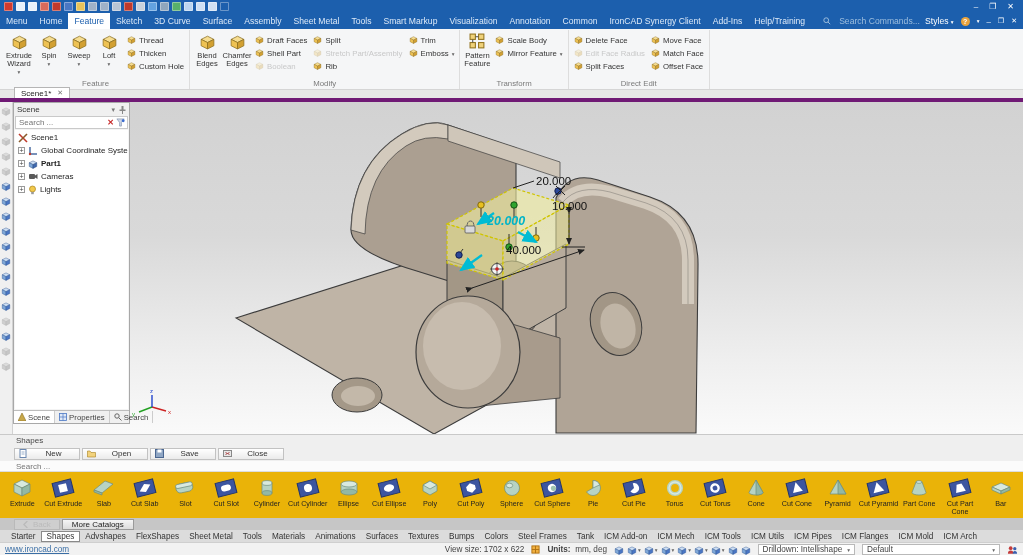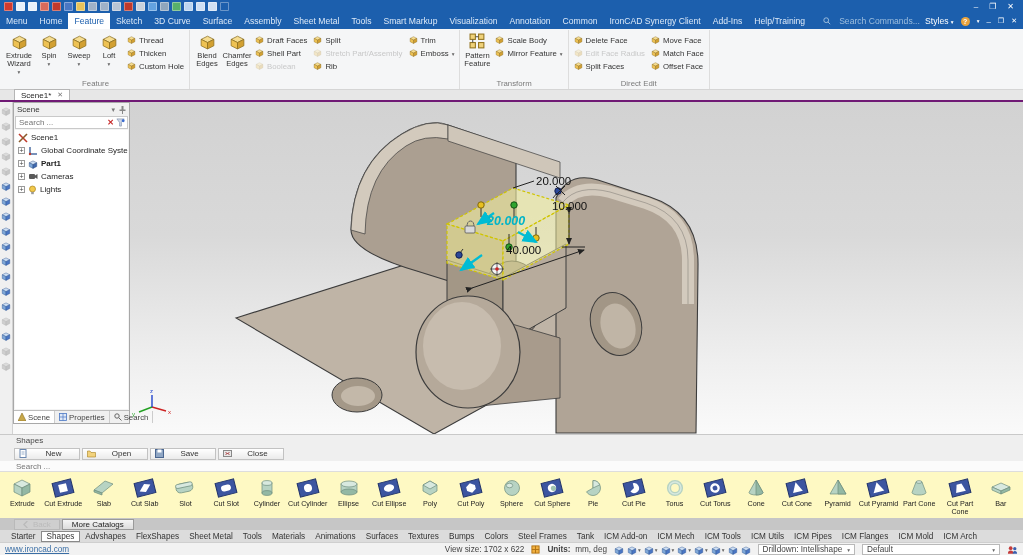--- a/index.html
+++ b/index.html
@@ -24,21 +24,21 @@
   .rgroup{display:flex;flex-direction:column;border-right:1px solid #ddd;padding:0 2px}
   .rgrow{flex:1;display:flex;align-items:flex-start}
   .rlabel{text-align:center;font-size:7.8px;color:#7a7a7a;height:11px;line-height:11px}
   .rbig{width:30px;display:flex;flex-direction:column;align-items:center;text-align:center;font-size:7.6px;line-height:8px;color:#333;padding-top:3px;cursor:pointer}
   .rcol{display:flex;flex-direction:column;gap:2px;padding:5px 3px 0 3px}
   .rsmall{display:flex;align-items:center;gap:3px;font-size:7.8px;color:#333;white-space:nowrap;cursor:pointer}
   .disabled{color:#b8b8b8!important;opacity:.75}
   .disabled svg{opacity:.4}
   .caret{font-size:5.5px;color:#666}
   
-  .doctabs{height:12px;background:#e7e7e7;border-bottom:2px solid #701a75;display:flex;align-items:flex-end;padding-left:14px}
+  .doctabs{height:12px;background:#e7e7e7;border-bottom:4px solid #701a75;display:flex;align-items:flex-end;padding-left:14px}
   .doctab{background:#fff;border:1px solid #b5b5b5;border-bottom:none;font-size:8px;padding:0 6px;display:flex;gap:6px;align-items:center;height:11px}
   .doctab .x{color:#777;font-size:7px;cursor:pointer}
   
   .main{height:332px;position:relative;background:#e8e8e8}
   .leftstrip{position:absolute;left:0;top:0;width:13px;height:100%;background:#f0f0f0;border-right:1px solid #d2d2d2;display:flex;flex-direction:column;align-items:center;gap:3px;padding-top:4px}
   .viewport{position:absolute;left:13px;top:0;right:0;bottom:0;background:linear-gradient(180deg,#d2d2d2 0%,#d9d9d9 40%,#efefef 78%,#fafafa 100%)}
   .viewport svg{display:block;width:100%;height:100%}
   
   .scenepanel{position:absolute;left:13px;top:0;width:117px;height:322px;background:#f4f4f4;border:1px solid #a8a8a8;display:flex;flex-direction:column}
   .sp-head{height:13px;display:flex;align-items:center;padding:0 3px;font-size:8px;color:#333;background:#f0f0f0}
@@ -52,21 +52,21 @@
   .sp-tabs{height:13px;display:flex;background:#f0f0f0;border-top:1px solid #bdbdbd;align-items:stretch}
   .sp-tab{display:flex;align-items:center;gap:2px;padding:0 4px;font-size:7.8px;color:#444;border-right:1px solid #ccc;cursor:pointer}
   .sp-tab.active{background:#fff}
   
   .shapes{height:84px;background:#fbfbfb;border-top:1px solid #c9c9c9;display:flex;flex-direction:column}
   .sh-title{height:11px;font-size:8px;color:#444;padding-left:16px;background:#efefef;display:flex;align-items:center}
   .sh-toolbar{height:15px;display:flex;gap:2px;padding-left:14px;background:#efefef;align-items:center}
   .sh-btn{display:flex;align-items:center;gap:4px;width:66px;height:12px;background:linear-gradient(#ffffff,#ebebeb);border:1px solid #c2c2c2;font-size:8px;color:#333;padding:0 4px;cursor:pointer}
   .sh-search{height:11px;border-bottom:1px solid #ddd;background:#fbfbfb;display:flex;align-items:center;padding-left:16px}
   .sh-search input{border:none;outline:none;background:transparent;color:#999;font-size:8px;font-family:"Liberation Sans",sans-serif;width:200px}
-  .sh-items{flex:1;display:flex;background:#fef9c3;padding:1px 2px;overflow:hidden}
+  .sh-items{flex:1;display:flex;background:#eab308;padding:1px 2px;overflow:hidden}
   .sh-item{flex:1;display:flex;flex-direction:column;align-items:center;font-size:7.2px;color:#222;line-height:7.5px;text-align:center;padding-top:3px;cursor:pointer}
   
   .catnav{height:12px;background:#c6c6c6;display:flex;align-items:center;gap:2px;padding-left:14px}
   .cn-back{display:flex;gap:3px;align-items:center;font-size:8px;color:#8b8b8b;background:#d2d2d2;height:11px;border:1px solid #b5b5b5;padding:0 8px}
   .cn-more{font-size:8px;color:#222;background:linear-gradient(#f5f5f5,#dcdcdc);border:1px solid #9a9a9a;height:11px;display:flex;align-items:center;padding:0 9px;cursor:pointer}
   .cattabs{height:12px;background:#dcdcdc;display:flex;align-items:center;padding-left:6px;font-size:8.2px;color:#333;white-space:nowrap}
   .cattab{padding:0 5px;height:11px;display:flex;align-items:center;cursor:pointer}
   .cattab.active{background:#fff;border:1px solid #8a8a8a}
   
   .statusbar{height:14px;background:#f2f2f2;border-top:1px solid #cfcfcf;display:flex;align-items:center;font-size:8.2px;color:#444;padding:0 5px;gap:7px;white-space:nowrap}
@@ -296,20 +296,21 @@
               <span><svg width="9" height="9" viewBox="0 0 16 16">
                   <polygon points="2,6 8,3 14,6 8,9" fill="#f6dd90" stroke="#8a6d1f" stroke-width="0.7"></polygon>
                   <polygon points="2,6 8,9 8,15 2,12" fill="#eec253" stroke="#8a6d1f" stroke-width="0.7"></polygon>
                   <polygon points="14,6 8,9 8,15 14,12" fill="#d2a032" stroke="#8a6d1f" stroke-width="0.7"></polygon>
                 </svg></span>
               <span>Emboss</span>
               <span class="caret">▾</span>
             </div>
           </div>
         </div>
+        <div class="rlabel">Modify</div>
       </div>
       <div class="rgroup">
         <div class="rgrow">
           <div class="rbig">
             <span><svg width="17" height="17" viewBox="0 0 16 16">
                 <rect x="1" y="1" width="5" height="5" fill="#f0d27a" stroke="#93741f"></rect>
                 <rect x="9" y="1" width="5" height="5" fill="#f0d27a" stroke="#93741f"></rect>
                 <rect x="1" y="9" width="5" height="5" fill="#f0d27a" stroke="#93741f"></rect>
                 <rect x="9" y="9" width="5" height="5" fill="#f0d27a" stroke="#93741f"></rect>
                 <line x1="6" y1="3.5" x2="9" y2="3.5" stroke="#555"></line>

